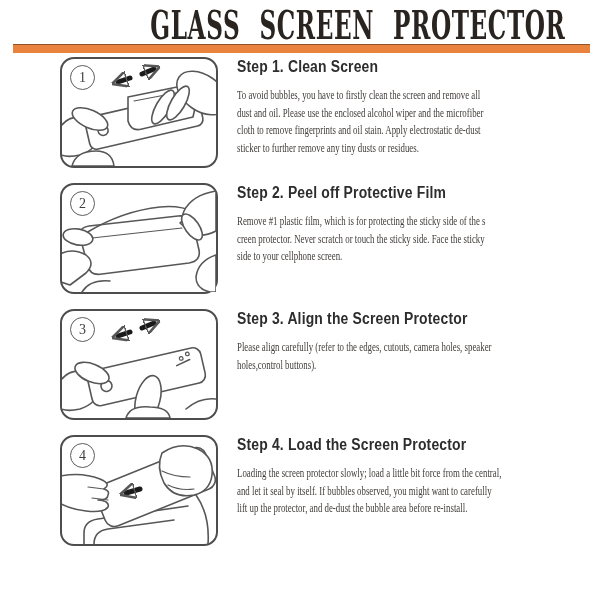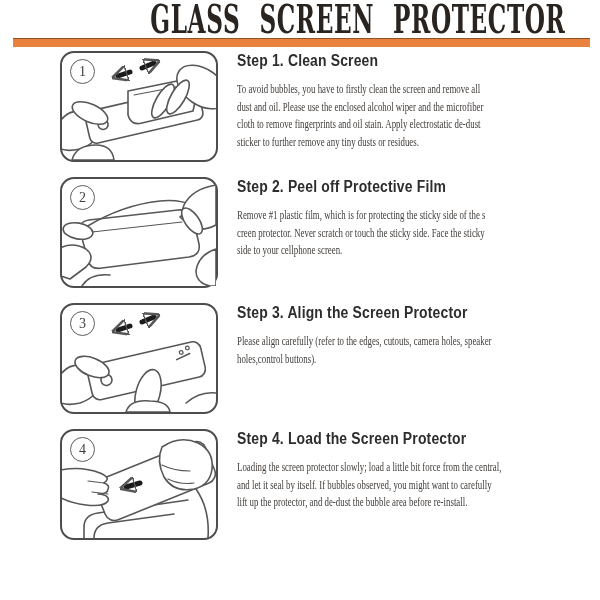--- a/index.html
+++ b/index.html
@@ -3,21 +3,21 @@
 <meta charset="utf-8">
 <style>
   html,body{margin:0;padding:0;}
   body{
     width:600px;height:600px;overflow:hidden;background:#ffffff;
     font-family:"Liberation Sans",sans-serif;
   }
   .page{position:relative;width:600px;height:600px;background:#fff;}
 
   
-  .header{text-align:center;}
+  .header{padding-top:6px;text-align:center;}
   .title-line1{
     font-family:"DejaVu Serif",serif;font-weight:bold;font-size:40px;line-height:38px;
     color:#2a2420;display:inline-block;transform:scaleX(0.58);transform-origin:50% 50%;
     letter-spacing:1px;word-spacing:0.45em;white-space:nowrap;
   }
   .title-line2{
     font-family:"DejaVu Serif",serif;font-weight:bold;font-size:36px;line-height:30px;
     color:#2a2420;display:inline-block;transform:scaleX(0.68);transform-origin:50% 50%;
     letter-spacing:2px;white-space:nowrap;
   }

